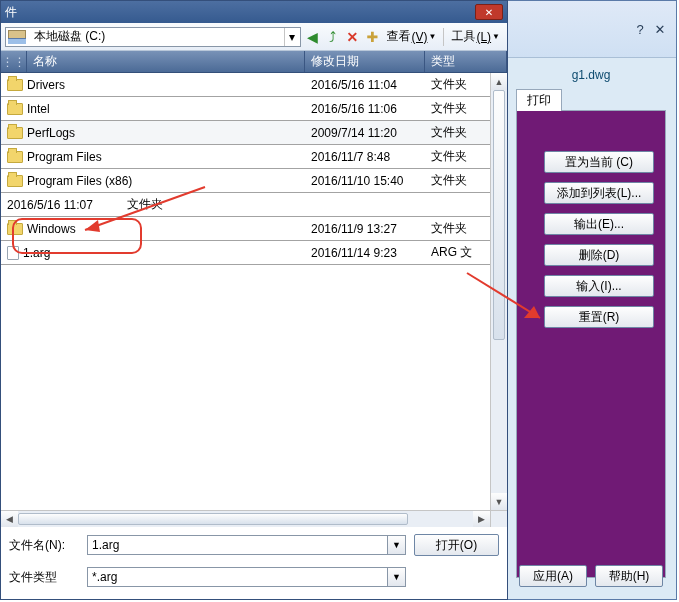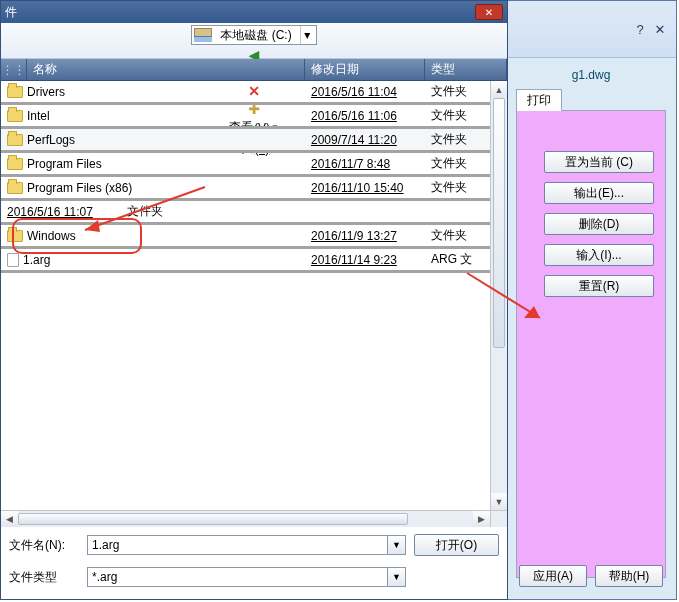--- a/index.html
+++ b/index.html
@@ -16,21 +16,21 @@
     display: flex; justify-content: flex-end; align-items: center; gap: 4px; padding: 0 8px;
     color: #2b2b2b;
   }
   .back-title .ticon { width: 16px; height: 16px; display: flex; align-items: center; justify-content: center; font-size: 13px; color: #2a3f59; cursor: pointer; }
   .back-body { padding: 8px 10px; background: #dceaf5; height: calc(100% - 57px); position: relative; }
   .back-file { color: #0c4a6e; margin: 2px 0 6px 0; text-align: center; }
   .back-tab {
     display: inline-block; background: #fff; border: 1px solid #97a8bb; border-bottom: none;
     padding: 2px 10px; position: relative; top: 1px;
   }
-  .back-panel { border: 1px solid #97a8bb; background: #f0abfc; height: 468px; padding: 40px 8px 0 24px; }
+  .back-panel { border: 1px solid #97a8bb; background: #701a75; height: 468px; padding: 40px 8px 0 24px; }
   .btn2 {
     display: block; width: 110px; height: 22px; margin: 0 auto 9px auto;
     background: linear-gradient(#fefefe,#e4e8ee);
     border: 1px solid #6e86a5; border-radius: 2px;
     text-align: center; line-height: 18px; cursor: pointer;
     color: #000;
   }
   .back-bottom-btns { position: absolute; bottom: 12px; left: 0; right: 0; display: flex; justify-content: center; gap: 8px; }
   .btn3 {
     width: 68px; height: 22px;
@@ -45,23 +45,23 @@
     background: #fff; border: 1px solid #344f7b;
     display: flex; flex-direction: column;
   }
   .fd-titlebar {
     height: 22px; background: linear-gradient(#4d6fa1,#355a8f);
     display: flex; align-items: center; justify-content: space-between;
     padding: 0 4px; color: #fff;
   }
   .fd-titlebar .close { width: 28px; height: 16px; background: #c0392b; border: 1px solid #7a2018; border-radius: 2px; display: flex; align-items: center; justify-content: center; cursor: pointer; font-size: 10px; }
   .fd-toolbar {
-    height: 36px; background: linear-gradient(#f9fbfd,#e7eef7);
+    height: 28px; background: linear-gradient(#f9fbfd,#e7eef7);
     border-bottom: 1px solid #b8c7d9;
-    display: flex; align-items: center; padding: 2px 10px; gap: 2px; flex-direction: column;
+    display: flex; align-items: center; padding: 2px 4px; gap: 2px;
   }
   .drive-icon { width: 18px; height: 14px; background: #d9c28a; border: 1px solid #9b8757; position: relative; margin-right: 4px; }
   .drive-icon::before { content: ""; position: absolute; bottom: -1px; left: -1px; right: -1px; height: 5px; background: #9cbfe8; border-top: 1px solid #5a7aa8; }
   .path-box {
     flex: 1; height: 20px; background: #fff; border: 1px solid #8896a7;
     display: flex; align-items: center; padding: 0 2px; gap: 4px;
   }
   .path-dd { width: 14px; height: 18px; border-left: 1px solid #c5c5c5; display: flex; align-items: center; justify-content: center; cursor: pointer; }
   .tbicon { width: 18px; height: 18px; display: flex; align-items: center; justify-content: center; font-size: 14px; cursor: pointer; }
   .tbmenu { display: flex; align-items: center; gap: 1px; padding: 0 3px; cursor: pointer; text-align: center; }
@@ -73,25 +73,25 @@
     height: 22px; background: linear-gradient(#7892b7,#4b6a96);
     display: flex; color: #fff; align-items: stretch;
     border-bottom: 1px solid #334f79;
   }
   .lh-cell { display: flex; align-items: center; padding: 0 6px; border-right: 1px solid #3a5682; }
   .lh-handle { width: 26px; display: flex; align-items: center; justify-content: center; border-right: 1px solid #3a5682; cursor: grab; color: #cdd9ea; }
   .col-name { flex: 0 0 278px; }
   .col-date { flex: 0 0 120px; }
   .col-type { flex: 1; }
   .list-body { flex: 1; overflow: hidden; position: relative; }
-  .row { height: 24px; display: flex; align-items: center; border-bottom: 3px solid #a3a3a3; }
+  .row { height: 24px; display: flex; align-items: center; border-bottom: 1px solid #a3a3a3; }
   .row.sel { background: #f4f6f8; }
   .cell { padding: 0 6px; }
   .c-name { flex: 0 0 304px; display: flex; align-items: center; gap: 4px; }
-  .c-date { flex: 0 0 120px; text-decoration: underline; }
+  .c-date { flex: 0 0 120px; }
   .c-type { flex: 1; }
   .folder-icon { width: 16px; height: 12px; background: #f2d56b; border: 1px solid #c5a93d; border-radius: 1px; position: relative; }
   .folder-icon::before { content: ""; position: absolute; top: -4px; left: 0; width: 7px; height: 4px; background: #f2d56b; border: 1px solid #c5a93d; border-bottom: none; border-radius: 1px 1px 0 0; }
   .file-icon { width: 12px; height: 14px; background: #fff; border: 1px solid #9aa6b2; border-radius: 1px; position: relative; }
   .list-scroll { position: absolute; top: 22px; bottom: 0; right: 0; width: 17px; background: #e9eef5; border-left: 1px solid #c5c5c5; }
   .sc-btn { height: 17px; background: linear-gradient(#fdfdfd,#e2e7ee); display: flex; align-items: center; justify-content: center; font-size: 9px; color: #555; cursor: pointer; }
   .sc-thumb { position: absolute; top: 17px; left: 2px; right: 2px; height: 250px; background: linear-gradient(#fdfdfd,#d8e1ec); border: 1px solid #b0bcca; border-radius: 2px; }
   .hscroll { height: 17px; background: #e9eef5; border-top: 1px solid #c5c5c5; display: flex; align-items: center; }
   .hscroll .sc-btn { width: 17px; height: 100%; }
   .hscroll .hs-track { flex: 1; position: relative; height: 100%; }
@@ -115,20 +115,21 @@
 <div class="back-dialog">
   <div class="back-title">
     <span class="ticon">?</span>
     <span class="ticon">✕</span>
   </div>
   <div class="back-body">
     <div class="back-file">g1.dwg</div>
     <span class="back-tab">打印</span>
     <div class="back-panel">
       <button class="btn2">置为当前 (C)</button>
+      <button class="btn2">添加到列表(L)...</button>
       <button class="btn2">输出(E)...</button>
       <button class="btn2">删除(D)</button>
       <button class="btn2">输入(I)...</button>
       <button class="btn2">重置(R)</button>
     </div>
     <div class="back-bottom-btns">
       <button class="btn3">应用(A)</button>
       <button class="btn3">帮助(H)</button>
     </div>
   </div>

